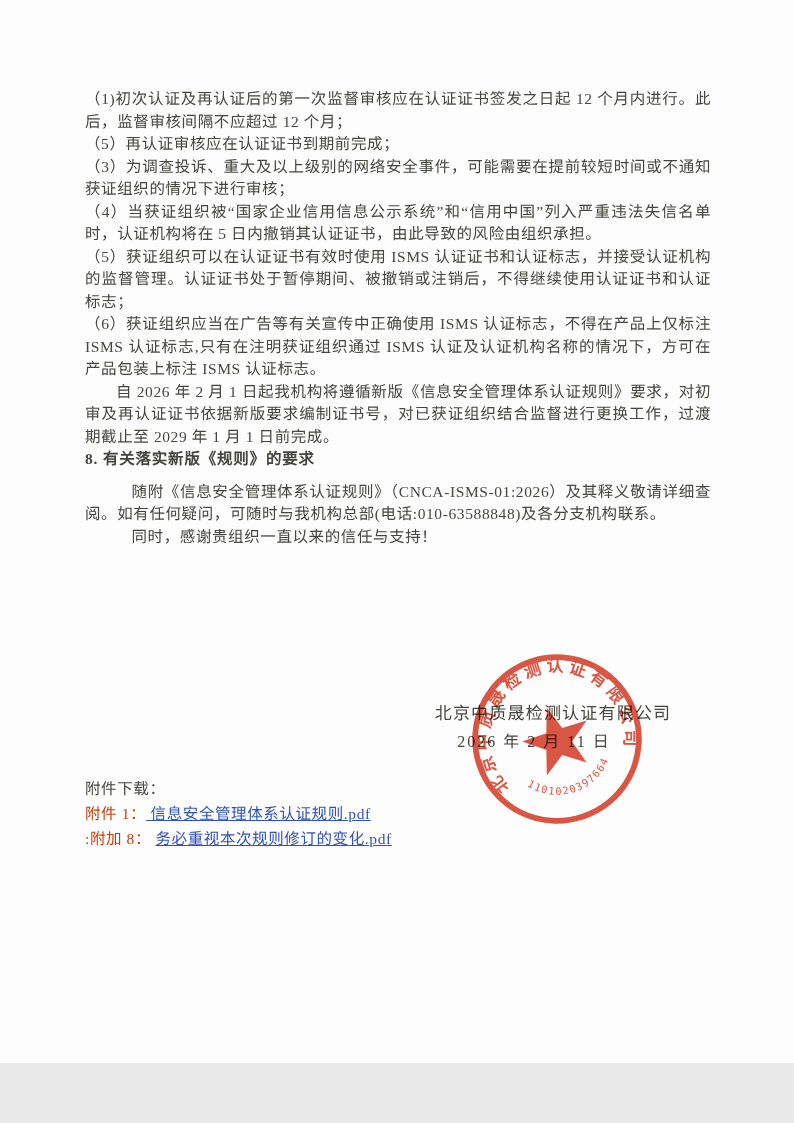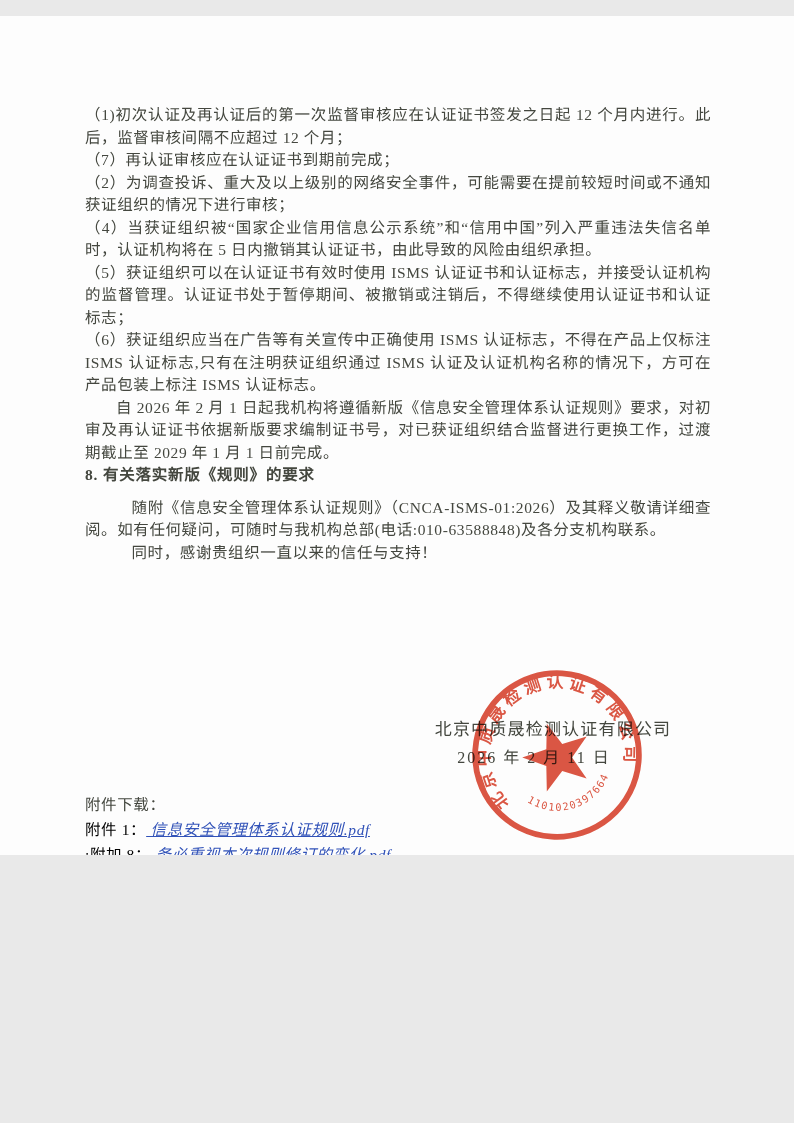--- a/index.html
+++ b/index.html
@@ -1,19 +1,19 @@
 <!DOCTYPE html>
 <html lang="zh-CN"><head>
 <meta charset="utf-8">
 <style>
   html,body{margin:0;padding:0;background:#e9e9e9;}
   .page{
     position:relative;
-    width:794px;height:839px;
-    margin:16px auto;
+    width:794px;height:1063px;
+    margin:0 auto;
     background:#fdfdfd;
     overflow:hidden;
     font-family:"Liberation Serif","DejaVu Serif",serif;
     color:#44473f;
   }
   .content{
     position:absolute;
     left:85px;top:88px;
     width:626px;
   }
@@ -76,33 +76,32 @@
     left:85px;top:776px;
     font-size:15.5px;
     line-height:25px;
     letter-spacing:0.6px;
   }
   .att-row{white-space:nowrap;}
   .att-link{
     color:#3152b8;
     text-decoration:underline;
     cursor:pointer;
-    font-style:italic;
   }
-  .att-prefix{color:#000000;}
+  .att-prefix{color:#c2410c;}
 </style>
 </head>
 <body>
 
 <div class="page">
 
   <main class="content">
     <p class="para">（1)初次认证及再认证后的第一次监督审核应在认证证书签发之日起 12 个月内进行。此后，监督审核间隔不应超过 12 个月；</p>
-    <p class="para">（7）再认证审核应在认证证书到期前完成；</p>
-    <p class="para">（2）为调查投诉、重大及以上级别的网络安全事件，可能需要在提前较短时间或不通知获证组织的情况下进行审核；</p>
+    <p class="para">（5）再认证审核应在认证证书到期前完成；</p>
+    <p class="para">（3）为调查投诉、重大及以上级别的网络安全事件，可能需要在提前较短时间或不通知获证组织的情况下进行审核；</p>
     <p class="para">（4）当获证组织被“国家企业信用信息公示系统”和“信用中国”列入严重违法失信名单时，认证机构将在 5 日内撤销其认证证书，由此导致的风险由组织承担。</p>
     <p class="para">（5）获证组织可以在认证证书有效时使用 ISMS 认证证书和认证标志，并接受认证机构的监督管理。认证证书处于暂停期间、被撤销或注销后，不得继续使用认证证书和认证标志；</p>
     <p class="para">（6）获证组织应当在广告等有关宣传中正确使用 ISMS 认证标志，不得在产品上仅标注 ISMS 认证标志,只有在注明获证组织通过 ISMS 认证及认证机构名称的情况下，方可在产品包装上标注 ISMS 认证标志。</p>
     <p class="para indent2">自 2026 年 2 月 1 日起我机构将遵循新版《信息安全管理体系认证规则》要求，对初审及再认证证书依据新版要求编制证书号，对已获证组织结合监督进行更换工作，过渡期截止至 2029 年 1 月 1 日前完成。</p>
     <p class="para heading">8. 有关落实新版《规则》的要求</p>
     <p class="para indent3 gap-top">随附《信息安全管理体系认证规则》（CNCA-ISMS-01:2026）及其释义敬请详细查阅。如有任何疑问，可随时与我机构总部(电话:010-63588848)及各分支机构联系。</p>
     <p class="para indent3">同时，感谢贵组织一直以来的信任与支持！</p>
   </main>
 
   <div class="signature">

